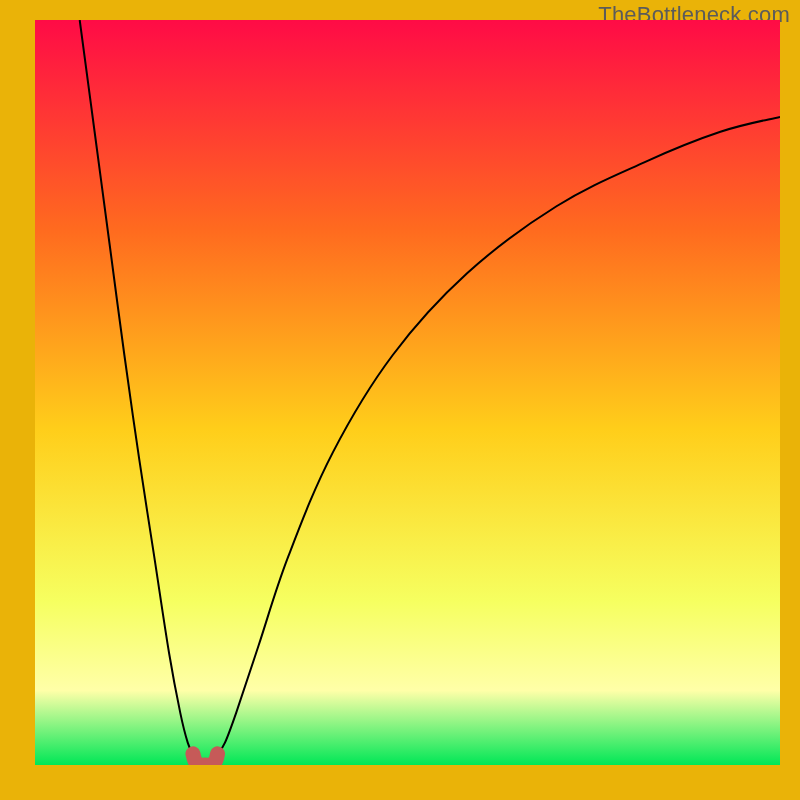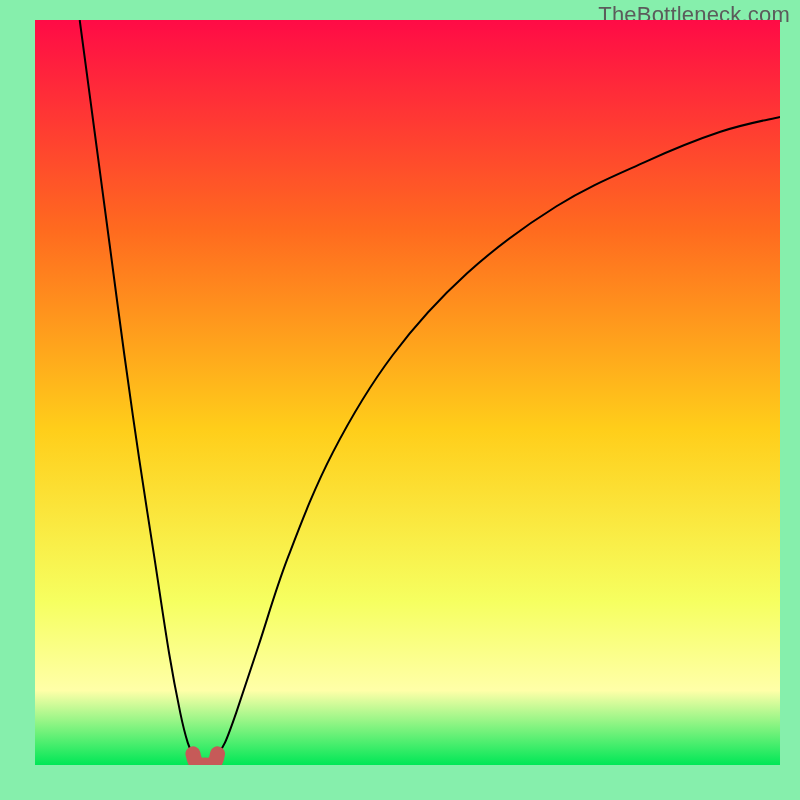--- a/index.html
+++ b/index.html
@@ -8,21 +8,21 @@
     width: 800px;
     height: 800px;
     overflow: hidden;
     background: #000;
     font-family: Arial, Helvetica, sans-serif;
   }
   .frame {
     position: absolute;
     left: 0; top: 0;
     width: 800px; height: 800px;
-    background: #86efac;
+    background: #eab308;
   }
   .plot {
     position: absolute;
     left: 35px;
     top: 20px;
     width: 745px;
     height: 745px;
   }
   .plot svg { display: block; }
   .watermark {

